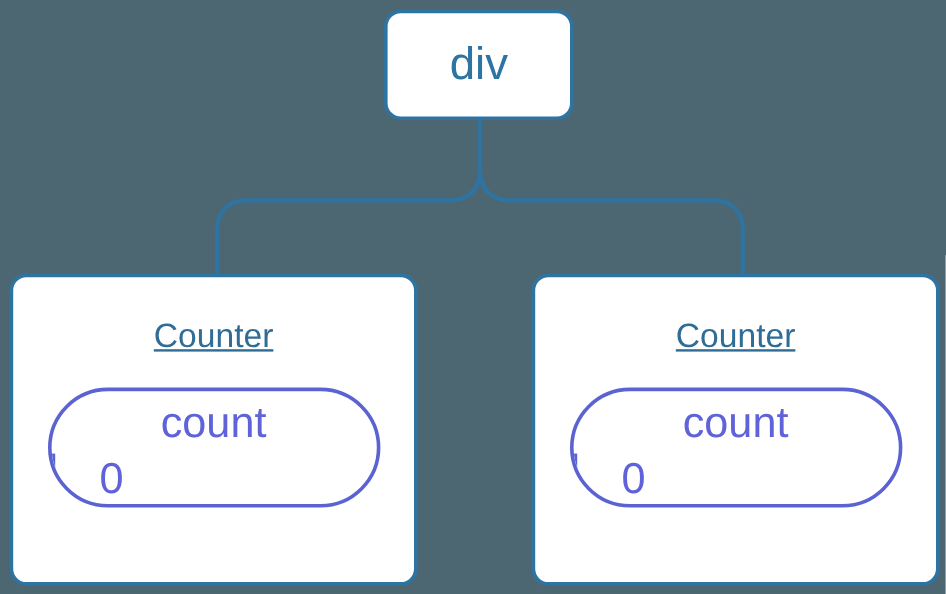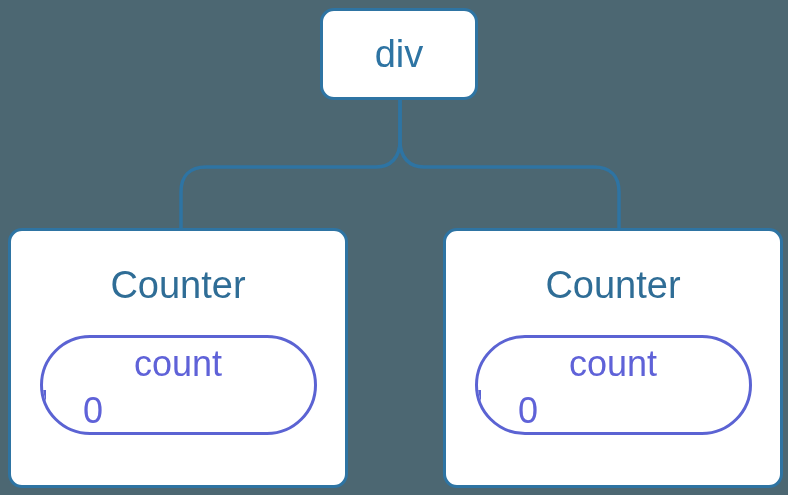--- a/index.html
+++ b/index.html
@@ -46,24 +46,25 @@
     width:340px;height:260px;
     background:var(--fill);
     border:3px solid var(--blue);
     border-radius:14px;
     display:flex;flex-direction:column;align-items:center;
     padding-top:32px;
   }
   .counter-card.left{left:8px;}
   .counter-card.right{left:443px;}
   .component-title{
-    font-size:38px;
+    font-size:28px;
     font-weight:500;
     color:var(--title);
     line-height:1.2;
+    text-decoration:underline;
   }
   .state-pill{
     margin-top:26px;
     width:277px;height:100px;
     border:3px solid var(--purple);
     border-radius:60px;
     display:flex;
     overflow:hidden;
     color:var(--purple-text);
     font-size:36px;

